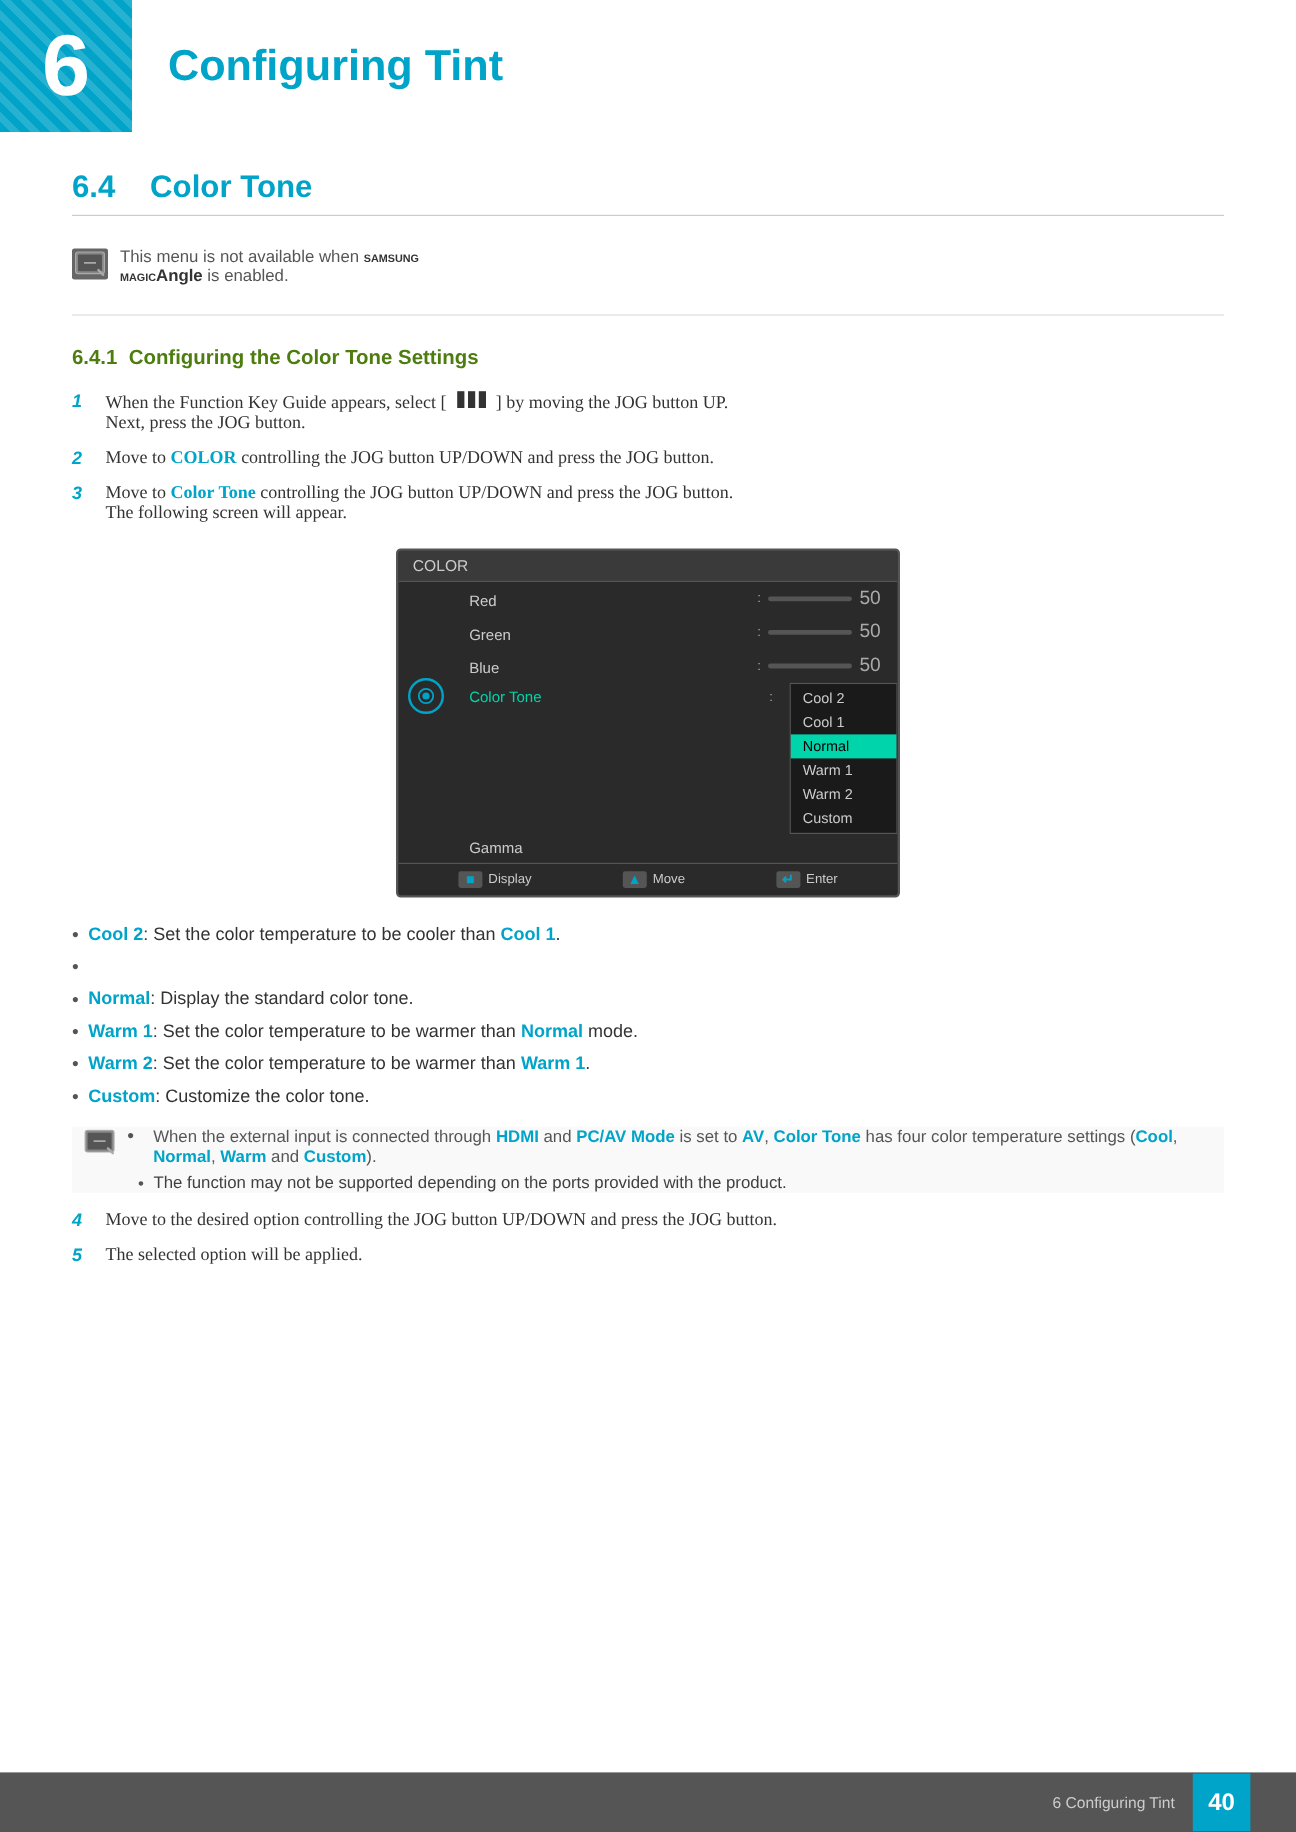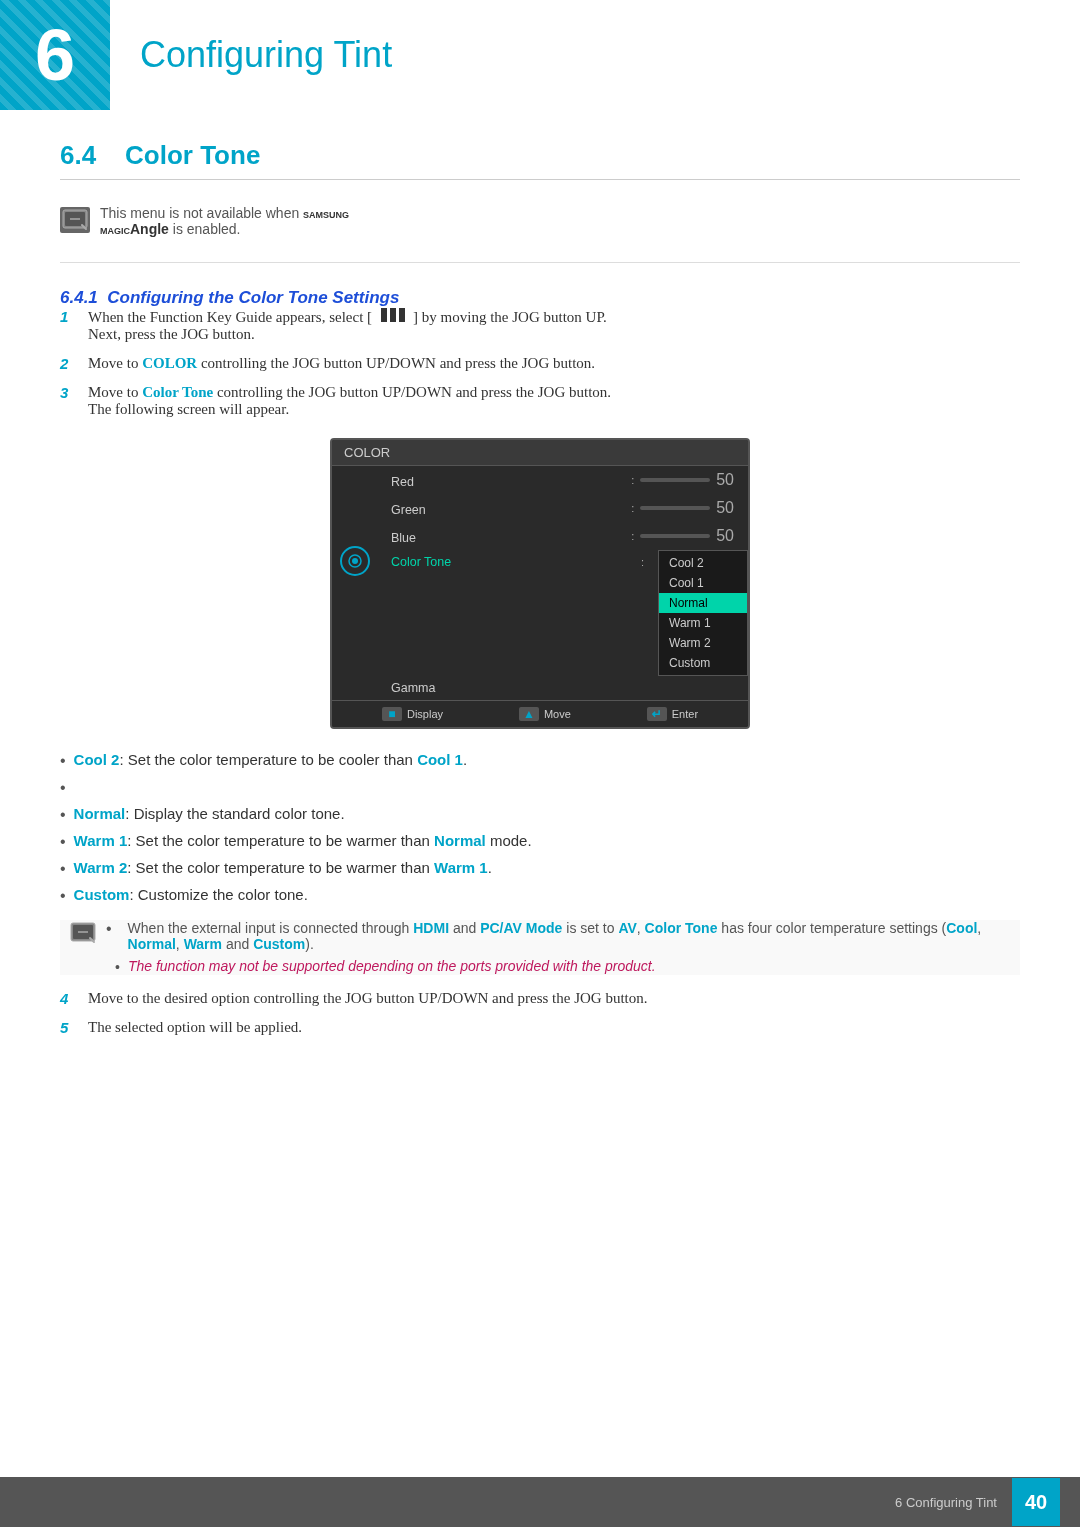--- a/index.html
+++ b/index.html
@@ -47,21 +47,21 @@
     }
     .chapter-num {
       font-size: 72px;
       font-weight: bold;
       color: #fff;
       z-index: 1;
       line-height: 1;
     }
     .chapter-title {
       font-size: 36px;
-      font-weight: normal;
+      font-weight: bold;
       color: #00a4c8;
       margin-left: 30px;
     }
 
     
     .content {
       padding: 0 60px;
     }
 
     .section-title {
@@ -97,22 +97,22 @@
       margin-top: 2px;
     }
     .note-text {
       font-size: 14px;
       color: #555;
     }
 
     .subsection-title {
       font-size: 17px;
       font-weight: bold;
-      color: #1d4ed8;
-      font-style: italic;
+      color: #4d7c0f;
+      margin-bottom: 18px;
     }
 
     .steps-list {
       list-style: none;
       padding: 0;
       margin-bottom: 20px;
     }
     .steps-list li {
       display: flex;
       align-items: flex-start;
@@ -310,36 +310,35 @@
       display: flex;
       gap: 8px;
       margin-left: 45px;
       margin-top: 6px;
     }
     .nested-sub-bullet .bullet-dot {
       font-size: 14px;
     }
     .nested-sub-text {
       font-size: 14px;
-      color: #be185d;
-      font-style: italic;
+      color: #404040;
     }
 
     
     .page-footer {
       position: absolute;
       bottom: 0;
       left: 0;
       right: 0;
       height: 50px;
       background: #555;
       display: flex;
       align-items: center;
       justify-content: flex-end;
-      padding-right: 20px;
+      padding-right: 38px;
       gap: 15px;
     }
     .footer-chapter-text {
       color: #ccc;
       font-size: 13px;
     }
     .footer-page-num {
       background: #00a4c8;
       color: #fff;
       font-size: 20px;

